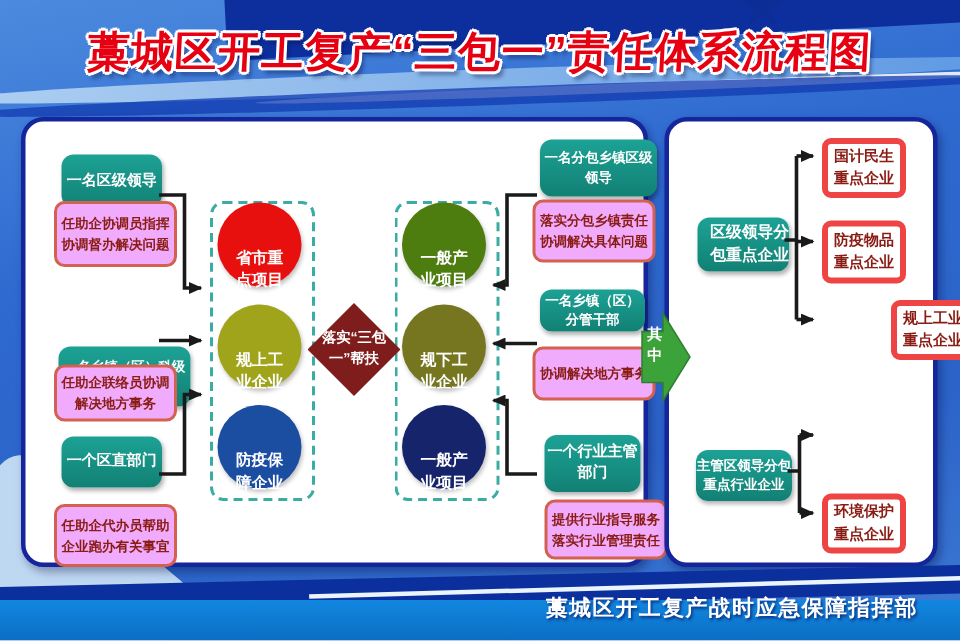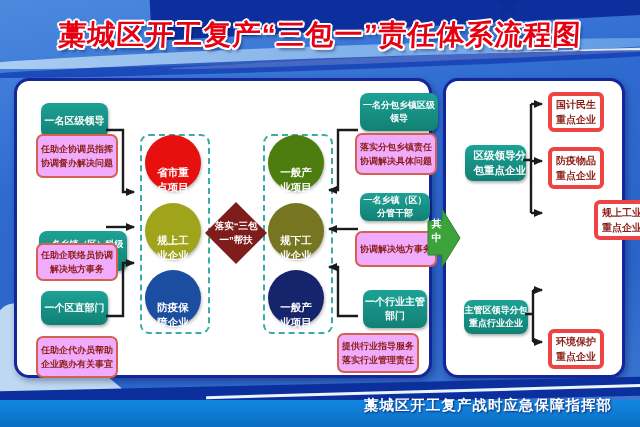--- a/index.html
+++ b/index.html
@@ -86,21 +86,21 @@
       </div>
     <div class="circle c-navy" style="left:251px;top:189px;">
         <span>一般产业项目</span>
       </div>
 
     <div class="leader-box fs9" style="left:343px;top:12px;width:78px;height:38px;">一名分包乡镇区级领导</div>
     <div class="note-box fs9" style="left:338px;top:52px;width:78px;height:38px;">落实分包乡镇责任协调解决具体问题</div>
     <div class="leader-box fs9" style="left:343px;top:112px;width:70px;height:28px;">一名乡镇（区）分管干部</div>
     <div class="note-box fs9" style="left:338px;top:150px;width:78px;height:32px;">协调解决地方事务</div>
     <div class="leader-box fs10" style="left:346px;top:209px;width:64px;height:38px;">一个行业主管部门</div>
-    <div class="note-box fs9" style="left:320px;top:252px;width:78px;height:36px;">提供行业指导服务落实行业管理责任</div>
+    <div class="note-box fs9" style="left:346px;top:252px;width:78px;height:36px;">提供行业指导服务落实行业管理责任</div>
   </div>
 
   <div class="panel side-panel">
     <div class="leader-box fs105" style="left:19px;top:64px;width:61px;height:36px;">区级领导分包重点企业</div>
     <div class="red-box" style="left:102px;top:11px;width:48px;height:32px;">
         <span>国计民生重点企业</span>
       </div>
     <div class="red-box" style="left:102px;top:66px;width:48px;height:34px;">
         <span>防疫物品重点企业</span>
       </div>

